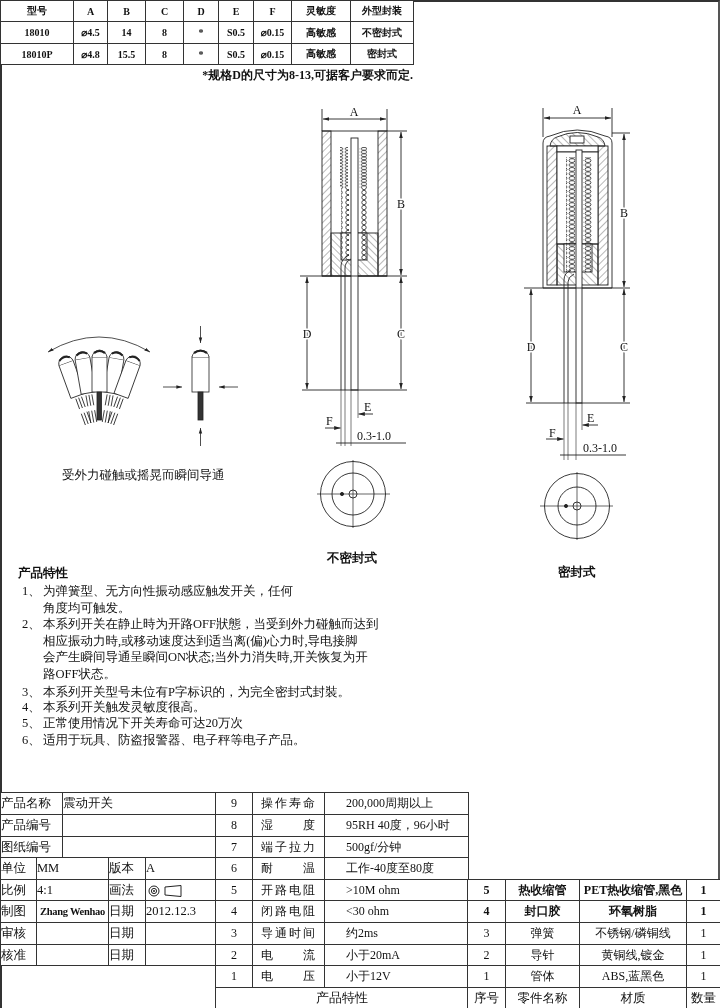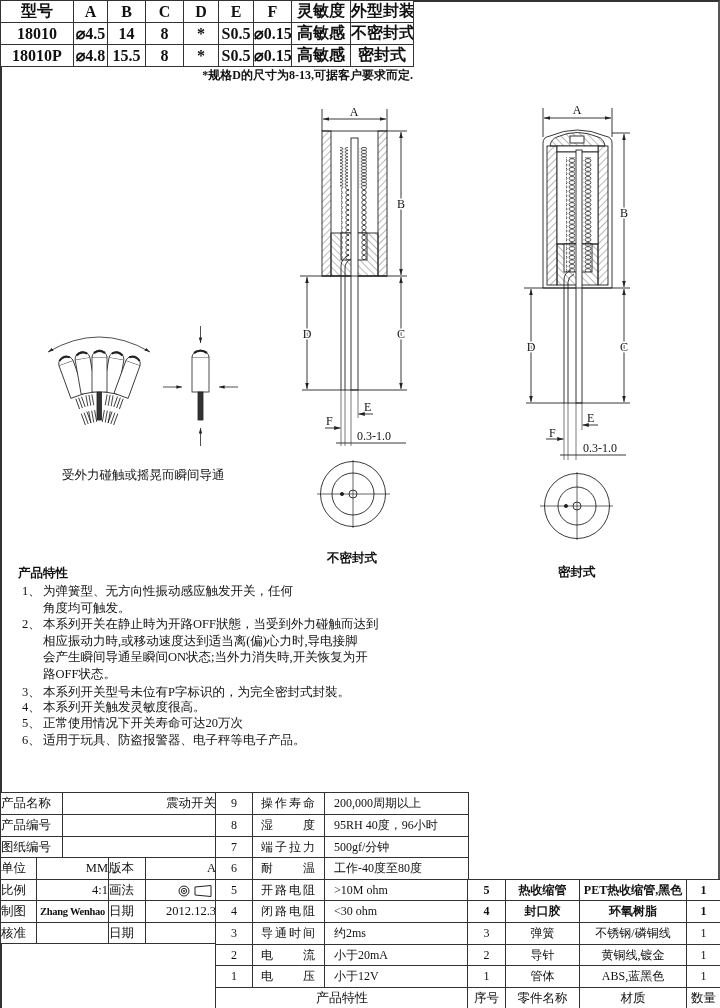--- a/index.html
+++ b/index.html
@@ -6,52 +6,52 @@
   html, body { width: 720px; height: 1008px; background: #fff; overflow: hidden; }
   body { font-family: "Liberation Serif", "DejaVu Serif", serif; color: #111; }
   .page { position: relative; width: 720px; height: 1008px; background: #fff; }
   .frame { position: absolute; left: 0; top: 0; width: 720px; height: 1008px;
            border-left: 2px solid #333; border-top: 2px solid #333; border-right: 2px solid #555; }
   table { border-collapse: collapse; table-layout: fixed; position: absolute; background: #fff; }
   td, th { border: 1px solid #333; padding: 0; white-space: nowrap; overflow: hidden; font-weight: normal; }
 
   
   .spec { left: 0; top: 0; width: 413px; }
-  .spec td, .spec th { text-align: center; font-size: 16px; font-weight: bold; }
+  .spec td, .spec th { text-align: center; font-size: 10px; font-weight: bold; }
   .note { position: absolute; right: 307px; top: 67px; font-size: 12px; font-weight: bold; }
 
   
   svg.draw { position: absolute; left: 0; top: 0; width: 720px; height: 1008px; pointer-events: none; }
   svg.draw text { font-family: "Liberation Serif", "DejaVu Serif", serif; font-size: 12px; fill: #111; }
   svg.draw .lbl { stroke: #fff; stroke-width: 3px; paint-order: stroke; }
   .cap { position: absolute; font-size: 12.5px; }
   .bold { font-weight: bold; }
 
   
   .features { position: absolute; left: 12px; top: 565px; font-size: 12.5px; }
   .features .ftitle { position: absolute; left: 6px; top: 0; font-weight: bold; white-space: nowrap; }
   .features .fline { position: absolute; left: 10px; white-space: nowrap; height: 17px; line-height: 17px; }
   .features .num { display: inline-block; width: 21px; }
 
   
   .tb { left: 0; top: 792px; width: 216px; }
   .tb td { font-size: 12.5px; }
   .tb .l { text-align: left; padding-left: 0; }
-  .tb .c { text-align: right; }
+  .tb .c { text-align: left; }
   .tb .b { font-weight: normal; }
   .tb .who { font-size: 10.5px; font-weight: bold; letter-spacing: -0.3px; text-align: center; }
   .tb .company { font-family: "Liberation Sans", "DejaVu Sans", sans-serif; font-size: 19px;
                  text-align: left; vertical-align: bottom; padding: 0 0 3px 3px; }
 
   
   .sp { left: 215px; top: 792px; width: 253px; }
   .sp td { font-size: 12px; }
   .sp .n { text-align: center; }
   .sp .just { text-align: justify; text-align-last: justify; padding: 0 9px 0 8px; }
-  .sp .v { text-align: left; padding-left: 9px; }
+  .sp .v { text-align: left; padding-left: 21px; }
   .sp .foot { text-align: center; font-size: 13px; }
 
   
   .pt { left: 467px; top: 879px; width: 253px; }
   .pt td { font-size: 12px; text-align: center; }
   .pt .b td { font-weight: bold; }
   .pt .hdr td { font-size: 12.5px; }
 </style>
 </head>
 <body>
@@ -358,20 +358,26 @@
           <path d="M19,3 L35,1.5 L35,12.5 L19,11 Z" fill="none" stroke="#222" stroke-width="1"></path>
         </svg>
       </td>
     </tr>
     <tr style="height:22px">
       <td class="l b">制图</td>
       <td colspan="2" class="who">Zhang Wenhao</td>
       <td class="l">日期</td>
       <td class="c b">2012.12.3</td>
     </tr>
+    <tr style="height:22px">
+      <td class="l b">审核</td>
+      <td colspan="2" class="c"></td>
+      <td class="l">日期</td>
+      <td class="c"></td>
+    </tr>
     <tr style="height:21px">
       <td class="l b">核准</td>
       <td colspan="2" class="c"></td>
       <td class="l">日期</td>
       <td class="c"></td>
     </tr>
   </tbody>
     </table>
 
   <table class="sp">

